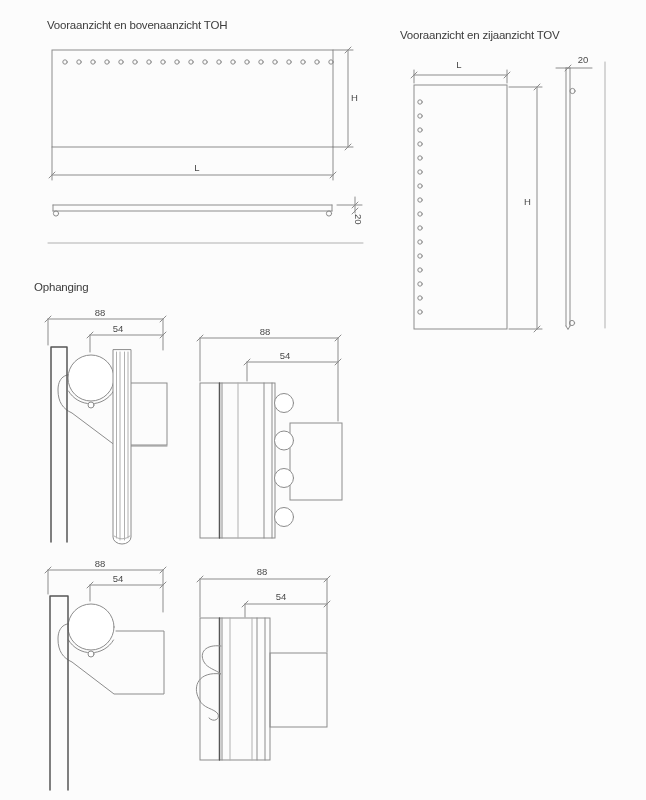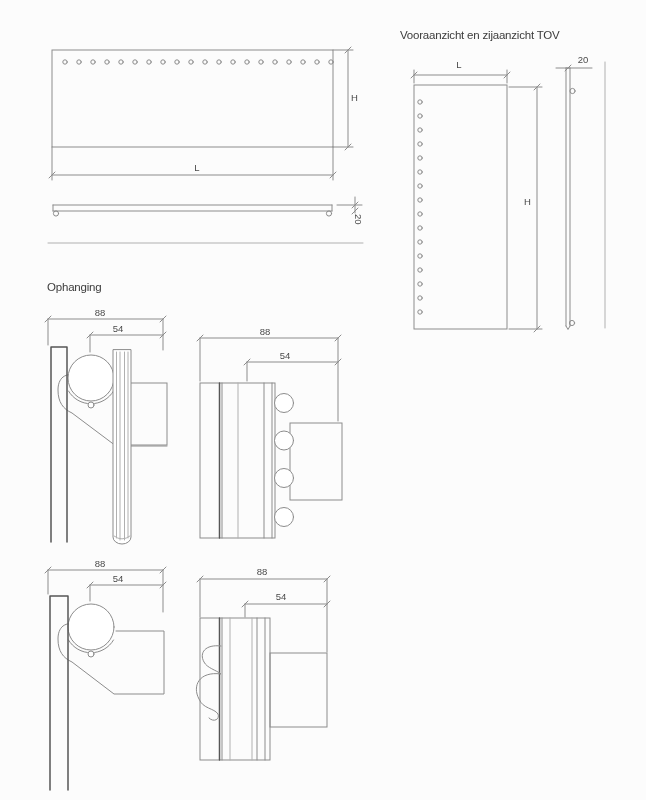--- a/index.html
+++ b/index.html
@@ -170,22 +170,23 @@
       </g>
       <rect x="200" y="618" width="70" height="142"></rect>
       <path d="M222,618 V760 M257,618 V760 M265,618 V760"></path>
       <path class="dark" d="M219.5,618 V760"></path>
       <path class="light" d="M230,618 V760 M252,618 V760"></path>
       <rect x="270" y="653" width="57" height="74"></rect>
       <path d="M221,646 C205,644 199,653 204,662 C207,668 216,670 221,674 C199,671 192,686 199,699 C203,709 214,708 218,714 C220,719 214,723 209,718"></path>
     </g>
   </svg>
 
+  <span class="lbl title" style="left:47px;top:19px">Vooraanzicht en bovenaanzicht TOH</span>
   <span class="lbl title" style="left:400px;top:29px">Vooraanzicht en zijaanzicht TOV</span>
-  <span class="lbl title" style="left:47px;top:281px">Ophanging</span>
+  <span class="lbl title" style="left:34px;top:281px">Ophanging</span>
 
   <span class="lbl dim" style="left:351px;top:92px">H</span>
   <span class="lbl dim ctr" style="left:197px;top:162px">L</span>
   <span class="lbl dim rot90" style="left:364px;top:214px">20</span>
 
   <span class="lbl dim ctr" style="left:459px;top:59px">L</span>
   <span class="lbl dim" style="left:524px;top:196px">H</span>
   <span class="lbl dim ctr" style="left:583px;top:54px">20</span>
 
   <span class="lbl dim ctr" style="left:100px;top:307px">88</span>

